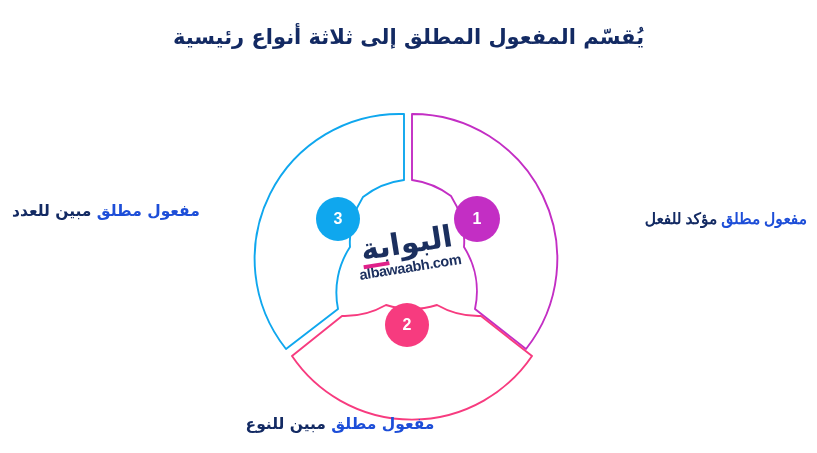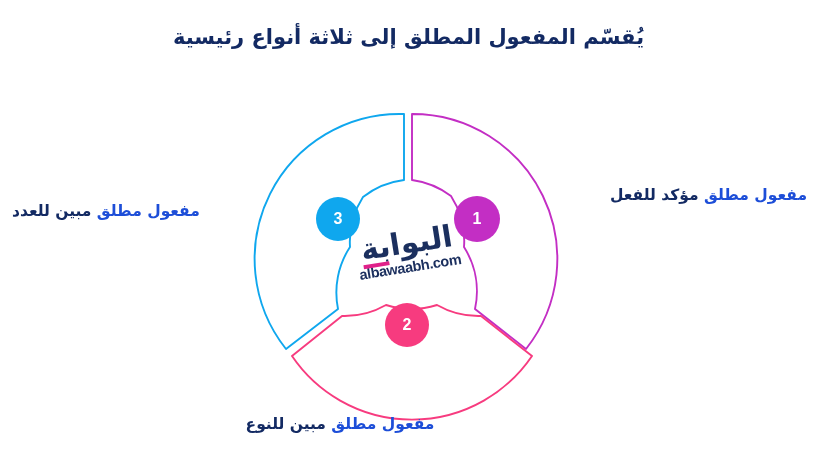--- a/index.html
+++ b/index.html
@@ -45,23 +45,24 @@
     font-size: 15.5px;
     font-weight: bold;
     line-height: 1.45;
     color: #132a63;
   }
   .label .hl { color: #1d4ed8; }
   .label .rest { color: #132a63; }
 
   #label-right {
     right: 10px;
-    top: 184px;
+    top: 208px;
     width: 200px;
     text-align: right;
+    font-family: Liberation Serif, serif;
   }
   #label-left {
     left: 12px;
     top: 200px;
     width: 205px;
     text-align: left;
   }
   #label-bottom {
     left: 0;
     top: 413px;

